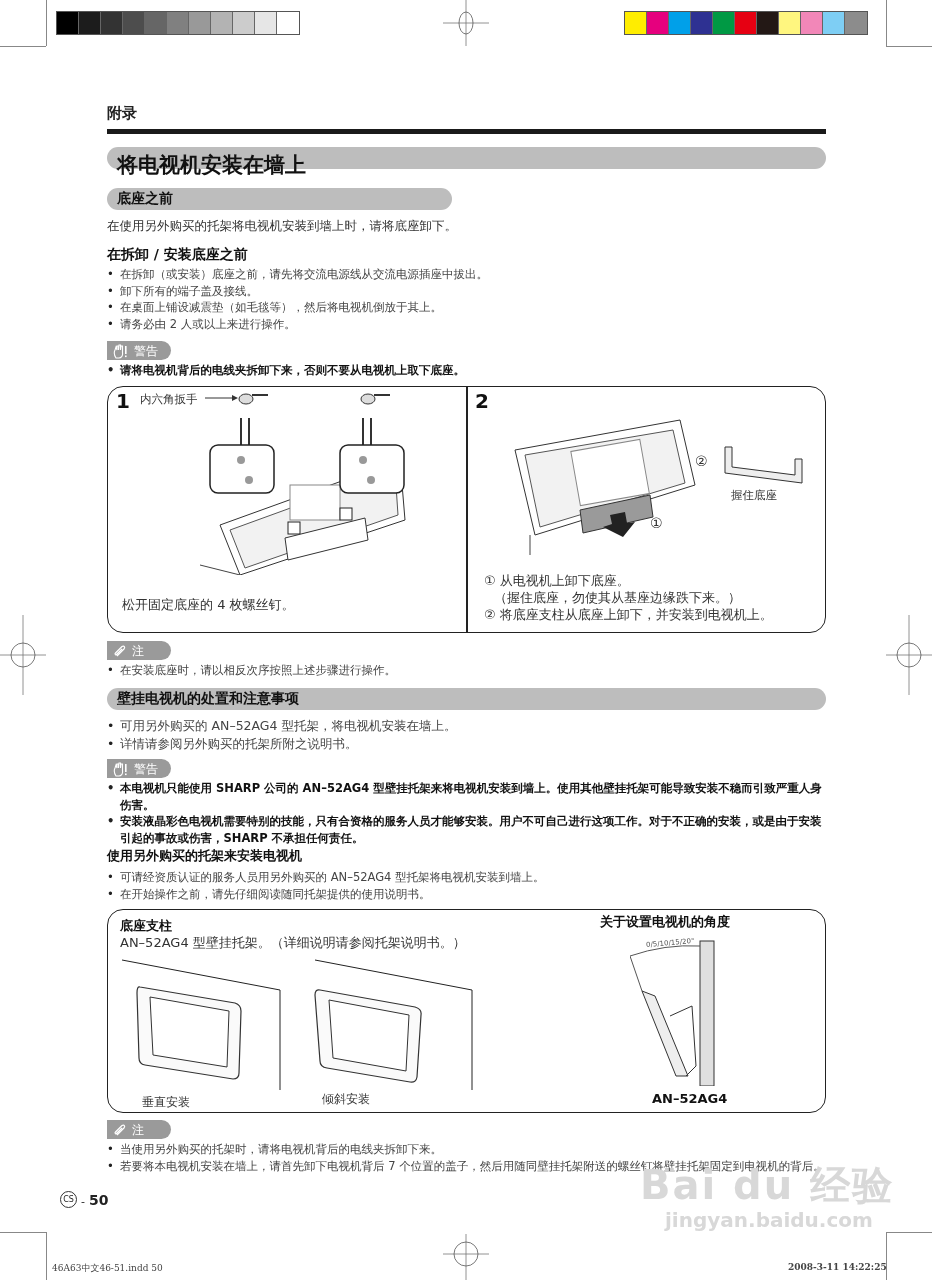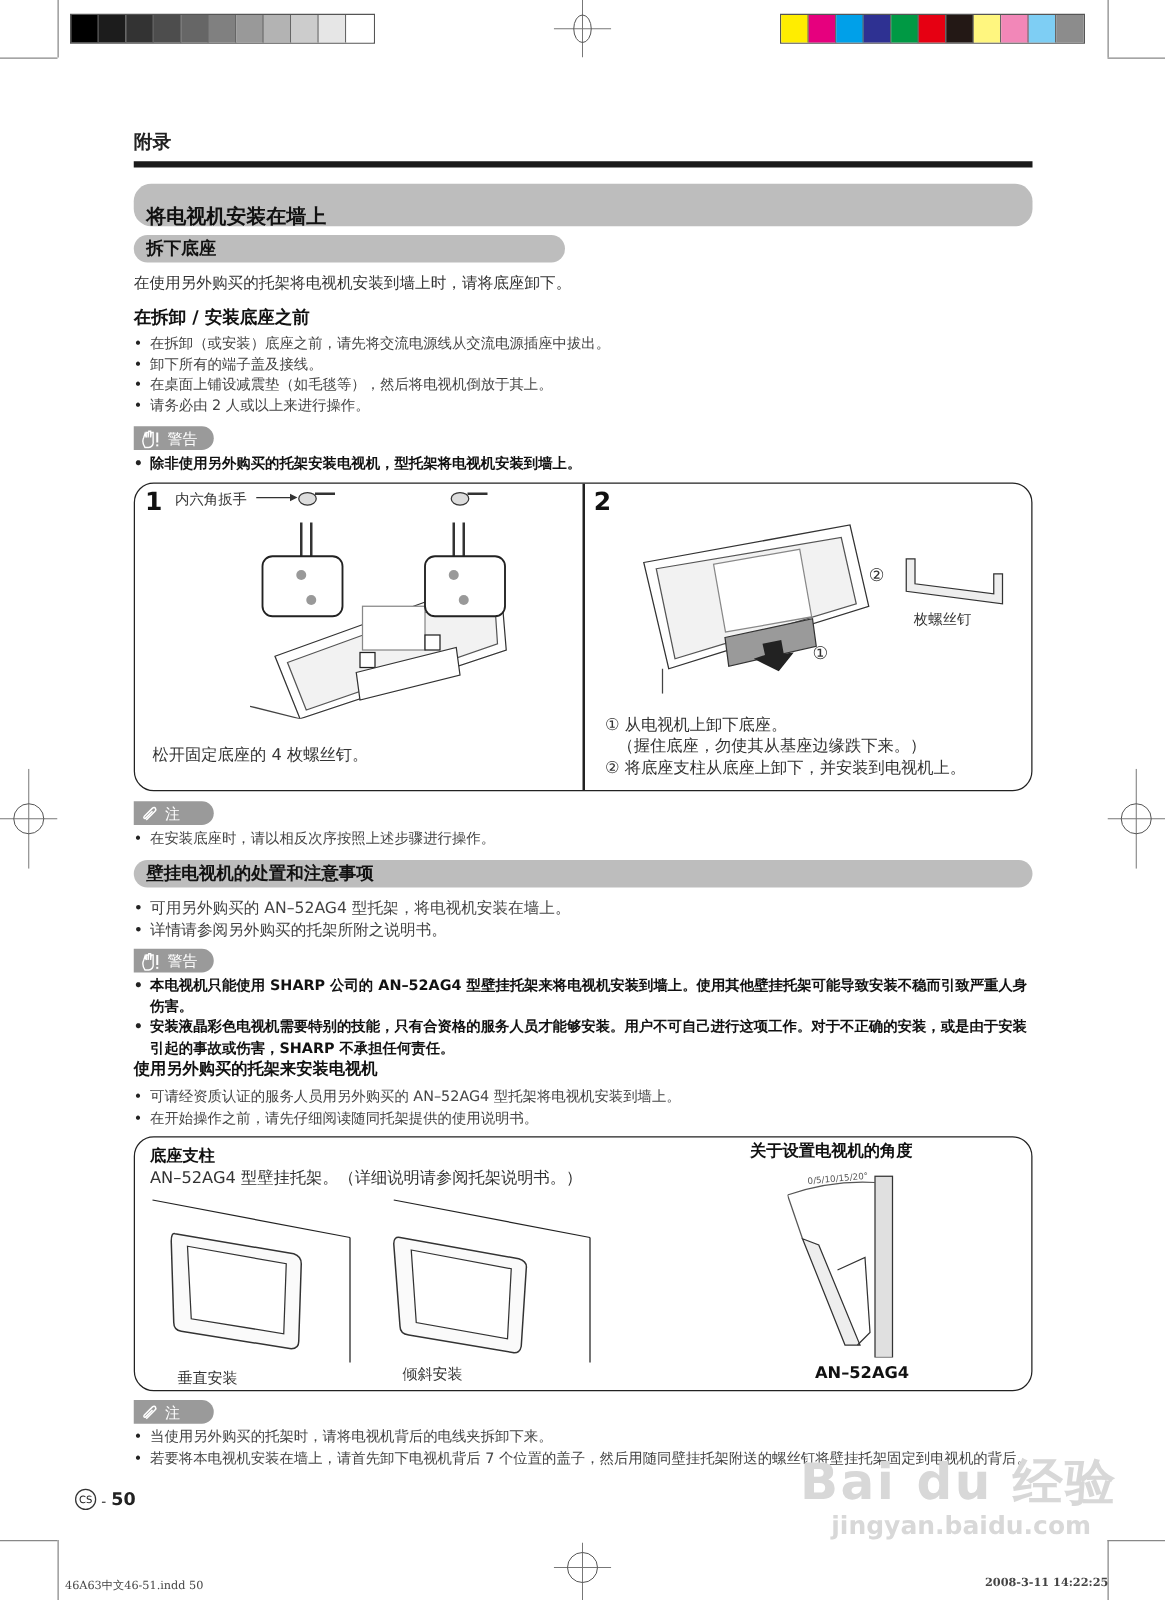--- a/index.html
+++ b/index.html
@@ -7,21 +7,21 @@
   .abs{position:absolute;}
   .swatches{position:absolute;top:11px;height:22px;display:flex;border:1px solid #555;}
   .swatches span{display:block;width:22px;height:22px;border-right:1px solid #666;box-sizing:border-box;}
   .swatches span:last-child{border-right:none;}
   .crop-v{position:absolute;width:1px;background:#888;}
   .crop-h{position:absolute;height:1px;background:#888;}
   .reg{position:absolute;width:46px;height:46px;}
   .section-label{position:absolute;left:107px;top:104px;font-size:15px;font-weight:bold;}
   .rule{position:absolute;left:107px;top:129px;width:719px;height:5px;background:#1a1a1a;}
   .pill{position:absolute;background:#bdbdbd;border-radius:14px;font-weight:bold;color:#111;box-sizing:border-box;}
-  .pill.big{left:107px;top:147px;width:719px;height:34px;font-size:16px;padding:16px 0 0 10px;}
+  .pill.big{left:107px;top:147px;width:719px;height:22px;font-size:21px;padding:4px 0 0 10px;}
   .pill.mid{height:22px;font-size:14px;padding:2px 0 0 10px;}
   .txt{position:absolute;font-size:12.5px;line-height:16px;color:#333;white-space:nowrap;}
   .bold{font-weight:bold;color:#111;}
   .bullets{position:absolute;list-style:none;margin:0;padding:0;font-size:11.5px;line-height:16.5px;color:#444;}
   .bullets li{position:relative;padding-left:13px;}
   .bullets li::before{content:"•";position:absolute;left:0;top:0;color:#222;}
   .bullets.b li{font-weight:bold;color:#111;}
   .tag{position:absolute;height:19px;background:#9a9a9a;color:#fff;border-radius:0 10px 10px 0;font-size:12px;box-sizing:border-box;padding:1px 0 0 6px;display:flex;align-items:center;gap:5px;}
   .box{position:absolute;border:1.5px solid #222;border-radius:16px;box-sizing:border-box;}
   .stepnum{position:absolute;font-size:20px;font-weight:bold;color:#111;}
@@ -86,40 +86,40 @@
 <svg class="reg" style="left:443px;top:1234px;" viewBox="0 0 46 46">
   <line x1="23" y1="0" x2="23" y2="46" stroke="#777" stroke-width="0.8"></line>
   <line x1="0" y1="20" x2="46" y2="20" stroke="#777" stroke-width="0.8"></line>
   <circle cx="23" cy="20" r="12" fill="none" stroke="#555" stroke-width="0.8"></circle>
 </svg>
 
 <div class="section-label">附录</div>
 <div class="rule"></div>
 <div class="pill big">将电视机安装在墙上</div>
 
-<div class="pill mid" style="left:107px;top:188px;width:345px;">拆下底座</div>
+<div class="pill mid" style="left:107px;top:188px;width:345px;">底座之前</div>
 <div class="txt" style="left:107px;top:218px;">在使用另外购买的托架将电视机安装到墙上时，请将底座卸下。</div>
 <div class="txt bold" style="left:107px;top:246px;font-size:14px;">在拆卸 / 安装底座之前</div>
 <ul class="bullets" style="left:107px;top:266px;">
   <li>在拆卸（或安装）底座之前，请先将交流电源线从交流电源插座中拔出。</li>
   <li>卸下所有的端子盖及接线。</li>
   <li>在桌面上铺设减震垫（如毛毯等），然后将电视机倒放于其上。</li>
   <li>请务必由 2 人或以上来进行操作。</li>
 </ul>
 
 <div class="tag" style="left:107px;top:341px;width:64px;">
   <svg width="16" height="15" viewBox="0 0 16 15">
     <path d="M3 14 C1 11 1 8 2 6 L3 3 L4 6 L4 2 L5.5 2 L5.5 6 L6 1 L7.5 1 L7.5 6 L8 2 L9.5 2 L9.5 9 C10 12 8 14 6 14 Z" fill="none" stroke="#fff" stroke-width="1.1"></path>
     <rect x="12" y="2" width="1.6" height="8" fill="#fff"></rect>
       <rect x="12" y="11.5" width="1.6" height="1.6" fill="#fff"></rect>
   </svg>
   <span>警告</span>
 </div>
 <ul class="bullets b" style="left:107px;top:362px;">
-  <li>除非使用另外购买的托架安装电视机，型托架将电视机安装到墙上。</li>
+  <li>请将电视机背后的电线夹拆卸下来，否则不要从电视机上取下底座。</li>
 </ul>
 
 <div class="box" style="left:107px;top:386px;width:719px;height:247px;"></div>
 <div class="abs" style="left:466px;top:387px;width:1.5px;height:245px;background:#222;"></div>
 
 <div class="stepnum" style="left:116px;top:389px;">1</div>
 <div class="small" style="left:140px;top:392px;">内六角扳手</div>
 <svg class="abs" style="left:200px;top:390px;" width="260" height="185" viewBox="0 0 260 185">
   <line x1="5" y1="8" x2="32" y2="8" stroke="#333"></line>
     <polygon points="32,5 38,8 32,11" fill="#333"></polygon>
@@ -158,21 +158,21 @@
   <rect x="70" y="40" width="70" height="55" fill="#fff" stroke="#888" transform="rotate(-10 105 67)"></rect>
   <polygon points="75,105 145,90 148,112 78,128" fill="#9a9a9a" stroke="#333"></polygon>
   <polygon points="105,110 120,107 122,118 130,117 118,132 98,122 107,119" fill="#222"></polygon>
   <line x1="25" y1="130" x2="25" y2="150" stroke="#444"></line>
 </svg>
 <div class="small" style="left:650px;top:515px;font-size:14px;">①</div>
 <div class="small" style="left:695px;top:453px;font-size:14px;">②</div>
 <svg class="abs" style="left:720px;top:445px;" width="90" height="40" viewBox="0 0 90 40">
   <polygon points="5,2 12,2 12,22 75,30 75,14 82,14 82,38 5,28" fill="#eee" stroke="#333"></polygon>
 </svg>
-<div class="small" style="left:731px;top:488px;">枚螺丝钉</div>
+<div class="small" style="left:731px;top:488px;">握住底座</div>
 <div class="cap" style="left:484px;top:572px;">① 从电视机上卸下底座。</div>
 <div class="cap" style="left:494px;top:589px;">（握住底座，勿使其从基座边缘跌下来。）</div>
 <div class="cap" style="left:484px;top:606px;">② 将底座支柱从底座上卸下，并安装到电视机上。</div>
 
 <div class="tag" style="left:107px;top:641px;width:64px;">
   <svg width="14" height="14" viewBox="0 0 14 14">
     <path d="M4 12 L11 5 C12.5 3.5 11 1 9 2.5 L2.5 9 C1.5 10 2.5 11.5 3.5 10.5 L9 5" fill="none" stroke="#fff" stroke-width="1.2"></path>
   </svg>
   <span>注</span>
 </div>

